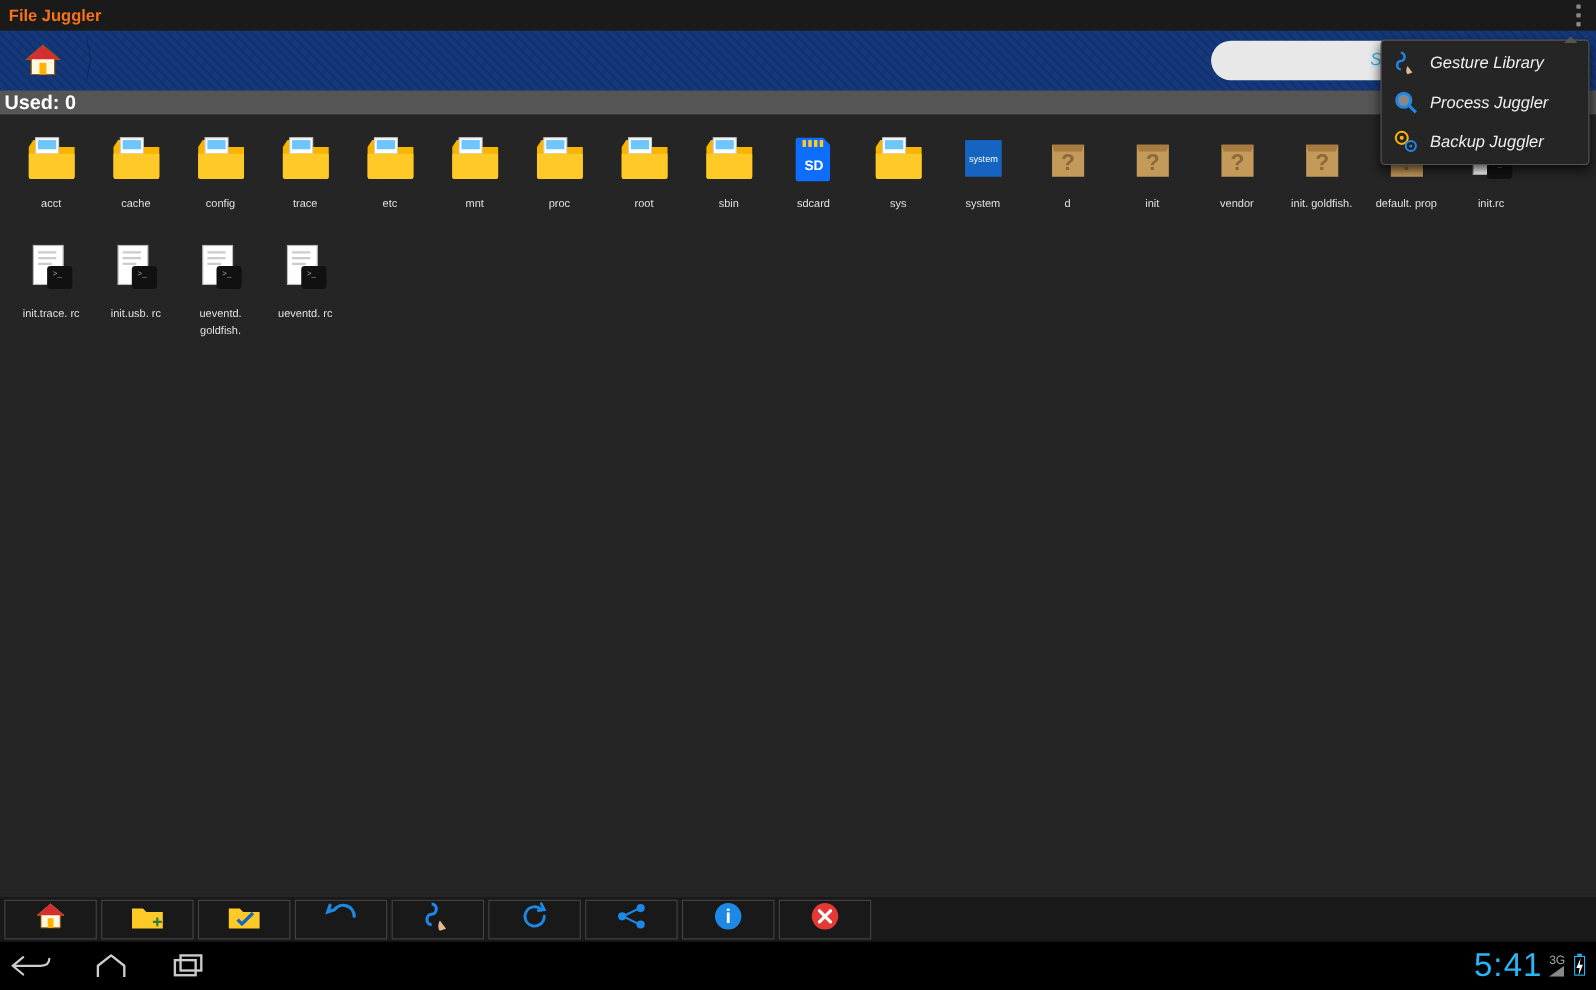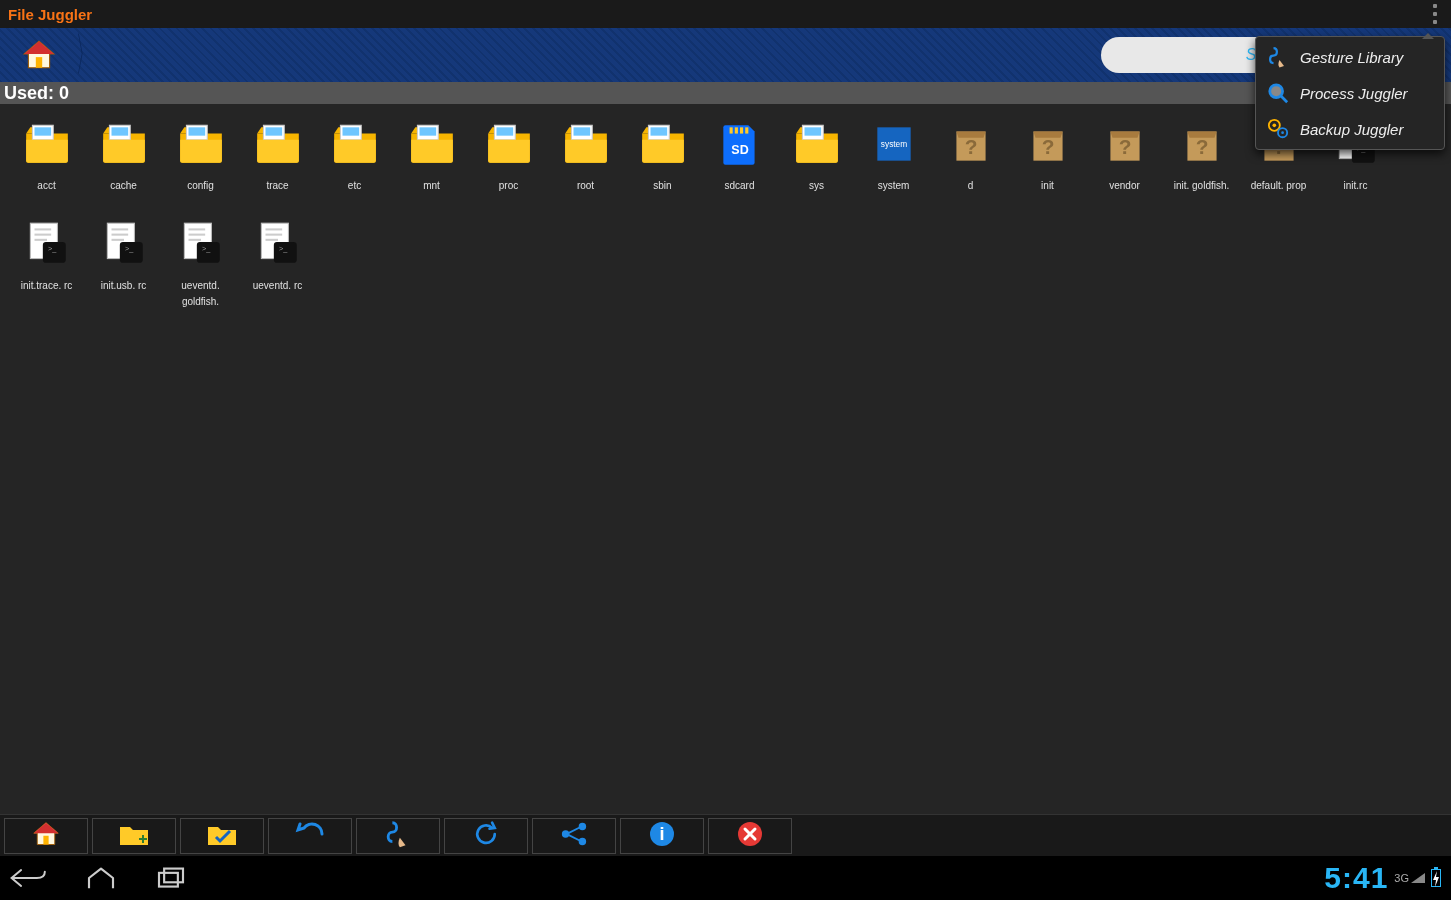--- a/index.html
+++ b/index.html
@@ -21,21 +21,21 @@
   .item { width:77px; margin:0 0 22px 0; display:flex; flex-direction:column; align-items:center; cursor:pointer;}
   .item .icon-wrap { width:56px; height:56px; display:flex; align-items:center; justify-content:center; margin-bottom:6px;}
   .item .label { color:#e0e0e0; font-size:10px; text-align:center; line-height:16px; max-width:74px; word-break:break-word;}
   
   .bottom-toolbar { position:absolute; bottom:44px; left:0; right:0; height:42px; background:#191919; border-top:1px solid #333; display:flex; align-items:center; padding:0 2px;}
   .tb-btn { width:84px; height:36px; border:1px solid #444; margin:0 2px; display:flex; align-items:center; justify-content:center; cursor:pointer;}
   
   .sysbar { position:absolute; bottom:0; left:0; right:0; height:44px; background:#000; display:flex; align-items:center; padding:0 10px;}
   .sysbar .nav-icons { display:flex; gap:36px; align-items:center;}
   .sysbar .spacer { flex:1;}
-  .clock { color:#29b6f6; font-size:30px; font-weight:700; letter-spacing:1px; margin-right:6px;}
+  .clock { color:#29b6f6; font-size:30px; font-weight:400; letter-spacing:1px; margin-right:6px;}
   .sig { color:#aaa; font-size:11px; margin-right:2px; line-height:10px; }
   .batt { width:10px; height:18px; border:1px solid #29b6f6; position:relative; margin-left:4px;}
   .batt::before { content:""; position:absolute; top:-3px; left:2px; width:4px; height:2px; background:#29b6f6;}
   .batt svg { position:absolute; top:1px; left:0;}
   
   .overflow-menu { position:absolute; top:36px; right:6px; width:190px; background:#252525; border:1px solid #555; border-radius:4px; box-shadow:0 4px 10px rgba(0,0,0,.7); z-index:50; padding:2px 0;}
   .overflow-menu::before { content:""; position:absolute; top:-10px; right:10px; border:6px solid transparent; border-bottom-color:#555;}
   .menu-item { display:flex; align-items:center; gap:10px; padding:6px 10px; color:#eee; font-size:15px; cursor:pointer;font-style:italic;}
   .menu-icon { width:24px; height:24px; display:flex; align-items:center; justify-content:center;}
 </style>
@@ -438,21 +438,21 @@
     <svg width="34" height="24" viewBox="0 0 36 28">
         <path d="M4 26 V14 L18 3 L32 14 V26" stroke="#ccc" stroke-width="2.5" fill="none" stroke-linejoin="round"></path>
       </svg>
     <svg width="34" height="24" viewBox="0 0 36 28">
         <rect x="4" y="8" width="22" height="16" stroke="#ccc" stroke-width="2.5" fill="none"></rect>
         <rect x="10" y="3" width="22" height="16" stroke="#ccc" stroke-width="2.5" fill="none"></rect>
       </svg>
   </div>
   <div class="spacer"></div>
   <span class="clock">5:41</span>
-  <div style="display:flex;flex-direction:row;margin-right:2px">
+  <div style="display:flex;flex-direction:column;margin-right:2px">
     <span class="sig">3G</span>
     <svg width="14" height="10" viewBox="0 0 14 10">
         <polygon points="0,10 14,10 14,0" fill="#888"></polygon>
       </svg>
   </div>
   <div class="batt">
     <svg width="8" height="16" viewBox="0 0 8 16">
         <polygon points="5,0 1,9 4,9 3,16 7,6 4,6" fill="#fff"></polygon>
       </svg>
   </div>

